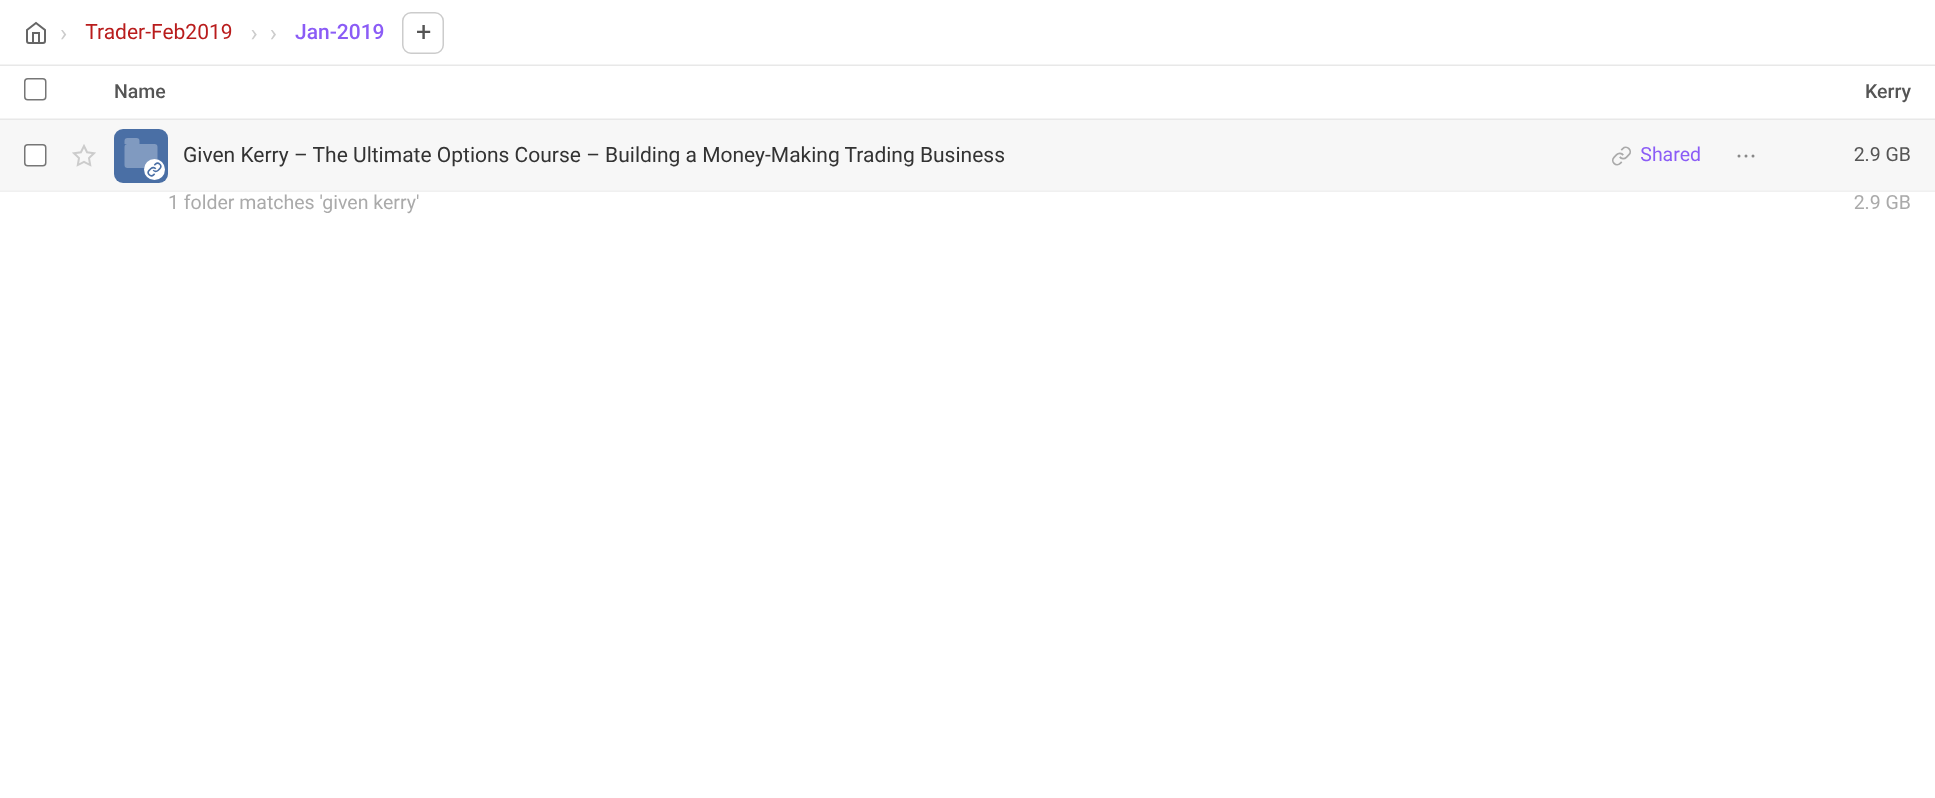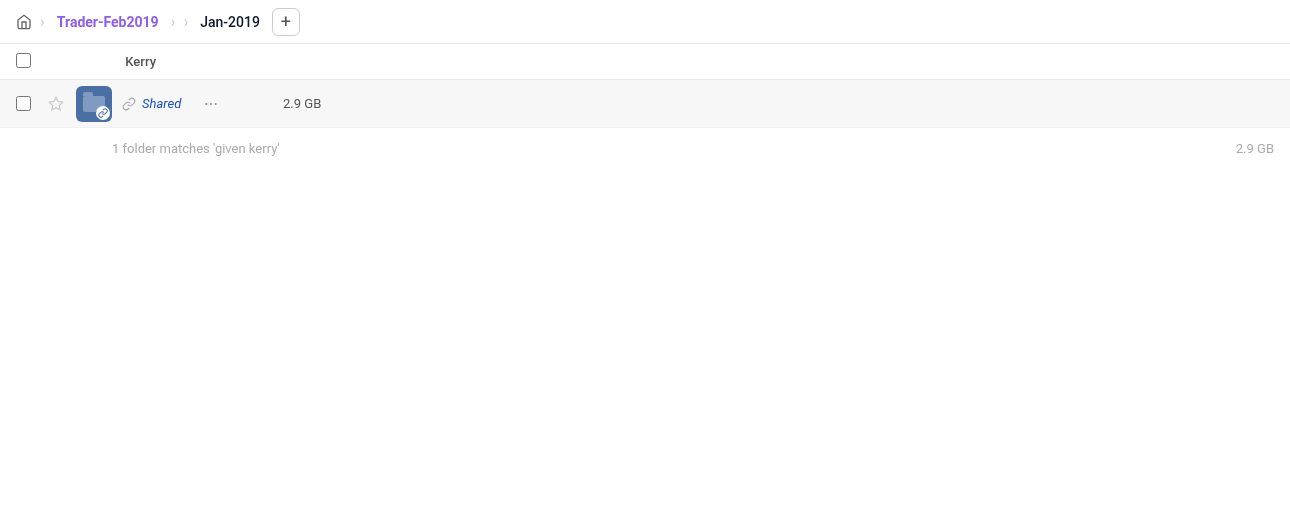--- a/index.html
+++ b/index.html
@@ -36,30 +36,29 @@
       padding: 4px;
     }
 
     .breadcrumb-separator {
       color: #ccc;
       margin: 0 4px;
       font-size: 16px;
     }
 
     .breadcrumb-item {
-      color: #8b5cf6;
+      color: #b91c1c;
       cursor: pointer;
       padding: 4px 8px;
       border-radius: 4px;
       font-size: 14px;
-      font-weight: bold;
     }
 
     .breadcrumb-item.active {
-      color: #0f172a;
+      color: #8b5cf6;
       font-weight: 500;
     }
 
     .breadcrumb-add-btn {
       width: 28px;
       height: 28px;
       border: 1px solid #ccc;
       border-radius: 6px;
       background: #fff;
       display: flex;
@@ -187,24 +186,23 @@
       cursor: pointer;
       overflow: hidden;
       text-overflow: ellipsis;
       white-space: nowrap;
     }
 
     .row-shared {
       display: flex;
       align-items: center;
       gap: 6px;
-      color: #1d4ed8;
+      color: #8b5cf6;
       font-size: 13px;
       margin-right: 16px;
-      font-style: italic;
     }
 
     .row-more {
       width: 28px;
       height: 28px;
       border-radius: 4px;
       display: flex;
       align-items: center;
       justify-content: center;
       cursor: pointer;
@@ -216,21 +214,20 @@
     .row-size {
       width: 80px;
       text-align: right;
       color: #555;
       font-size: 13px;
     }
 
     
     .summary-row {
       display: flex;
-      align-items: center;
       padding: 0 16px;
       height: 40px;
     }
 
     .summary-text {
       flex: 1;
       color: #aaa;
       font-size: 13px;
       padding-left: 96px;
     }
@@ -264,20 +261,21 @@
   <span class="breadcrumb-separator">›</span>
   <span class="breadcrumb-item active">Jan-2019</span>
   <div class="breadcrumb-add-btn">+</div>
 </div>
 
 <div class="column-headers">
   <div class="col-checkbox">
     <input type="checkbox" style="">
   </div>
   <div class="col-star"></div>
+  <div class="col-name">Name</div>
   <div class="col-size">Kerry</div>
 </div>
 
 <div class="file-row">
   <div class="row-checkbox">
     <input type="checkbox" style="">
   </div>
   <div class="row-star">
     <svg width="16" height="16" viewBox="0 0 24 24" fill="none" stroke="#ccc" stroke-width="2">
       <polygon points="12 2 15.09 8.26 22 9.27 17 14.14 18.18 21.02 12 17.77 5.82 21.02 7 14.14 2 9.27 8.91 8.26 12 2"></polygon>
@@ -285,20 +283,21 @@
   </div>
   <div class="row-icon">
     <div class="folder-icon-shape"></div>
     <div class="link-badge">
       <svg width="10" height="10" viewBox="0 0 24 24" fill="none" stroke="#4a6fa5" stroke-width="2.5">
         <path d="M10 13a5 5 0 0 0 7.54.54l3-3a5 5 0 0 0-7.07-7.07l-1.72 1.71"></path>
         <path d="M14 11a5 5 0 0 0-7.54-.54l-3 3a5 5 0 0 0 7.07 7.07l1.71-1.71"></path>
       </svg>
     </div>
   </div>
+  <div class="row-name">Given Kerry – The Ultimate Options Course – Building a Money-Making Trading Business</div>
   <div class="row-shared">
     <svg width="14" height="14" viewBox="0 0 24 24" fill="none" stroke="#aaa" stroke-width="2">
       <path d="M10 13a5 5 0 0 0 7.54.54l3-3a5 5 0 0 0-7.07-7.07l-1.72 1.71"></path>
       <path d="M14 11a5 5 0 0 0-7.54-.54l-3 3a5 5 0 0 0 7.07 7.07l1.71-1.71"></path>
     </svg>
     <span>Shared</span>
   </div>
   <div class="row-more">
     <svg width="16" height="16" viewBox="0 0 24 24" fill="#888">
       <circle cx="5" cy="12" r="1.5"></circle>

